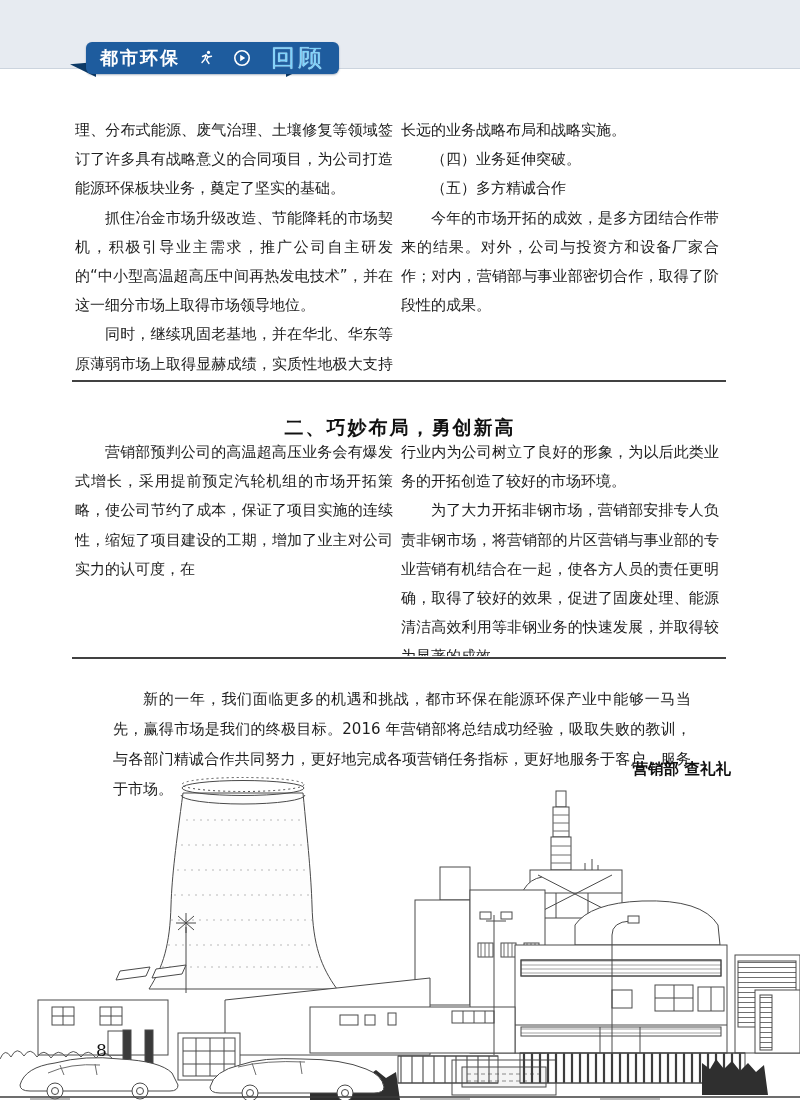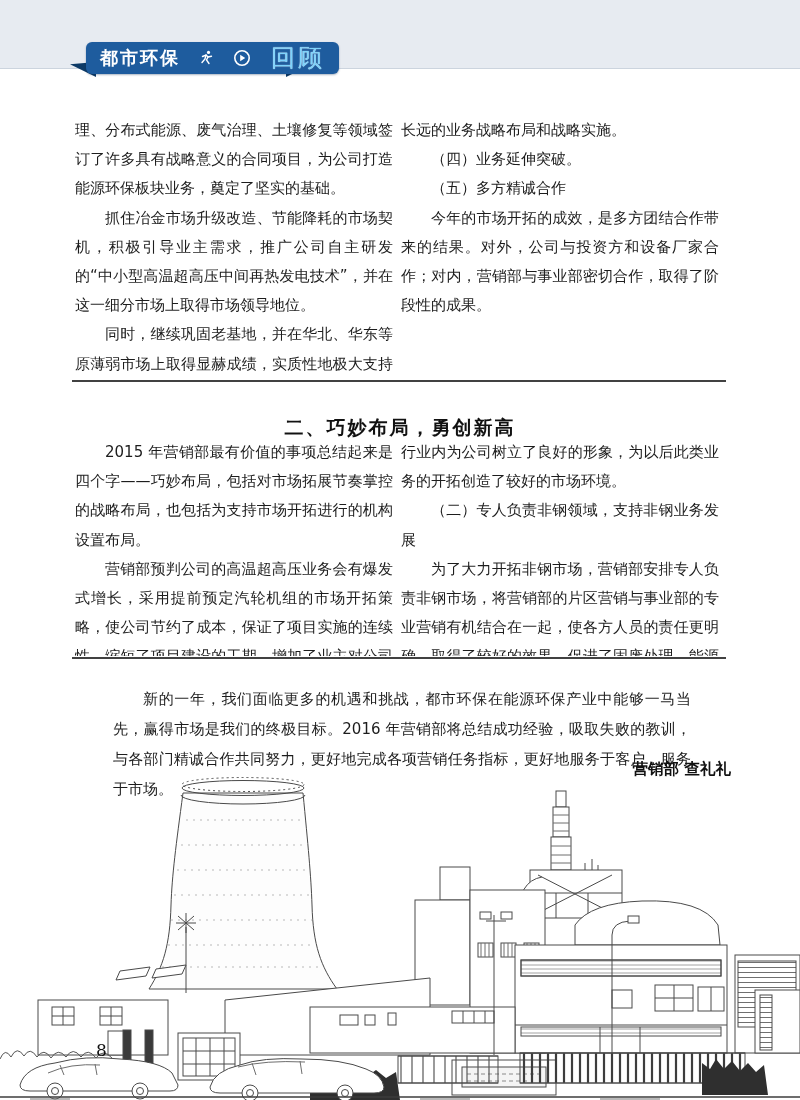--- a/index.html
+++ b/index.html
@@ -77,26 +77,24 @@
         <p class="indent">（五）多方精诚合作</p>
         <p class="indent">今年的市场开拓的成效，是多方团结合作带来的结果。对外，公司与投资方和设备厂家合作；对内，营销部与事业部密切合作，取得了阶段性的成果。</p>
       </div>
   </div>
 
   <div class="rule rule-1"></div>
   <div class="section-heading">二、巧妙布局，勇创新高</div>
 
   <div class="cols cols-mid">
     <div class="col">
-        <p class="indent">2015 年营销部最有价值的事项总结起来是四个字——巧妙布局，包括对市场拓展节奏掌控的战略布局，也包括为支持市场开拓进行的机构设置布局。</p>
         <p class="indent">营销部预判公司的高温超高压业务会有爆发式增长，采用提前预定汽轮机组的市场开拓策略，使公司节约了成本，保证了项目实施的连续性，缩短了项目建设的工期，增加了业主对公司实力的认可度，在</p>
       </div>
     <div class="col">
         <p class="">行业内为公司树立了良好的形象，为以后此类业务的开拓创造了较好的市场环境。</p>
-        <p class="indent">（二）专人负责非钢领域，支持非钢业务发展</p>
         <p class="indent">为了大力开拓非钢市场，营销部安排专人负责非钢市场，将营销部的片区营销与事业部的专业营销有机结合在一起，使各方人员的责任更明确，取得了较好的效果，促进了固废处理、能源清洁高效利用等非钢业务的快速发展，并取得较为显著的成效。</p>
       </div>
   </div>
 
   <div class="rule rule-2"></div>
 
   <div class="conclusion">新的一年，我们面临更多的机遇和挑战，都市环保在能源环保产业中能够一马当先，赢得市场是我们的终极目标。2016 年营销部将总结成功经验，吸取失败的教训，与各部门精诚合作共同努力，更好地完成各项营销任务指标，更好地服务于客户，服务于市场。</div>
   <div class="signature">营销部  查礼礼</div>
 
   <svg class="illustration" width="800" height="325" viewBox="0 0 800 325">

